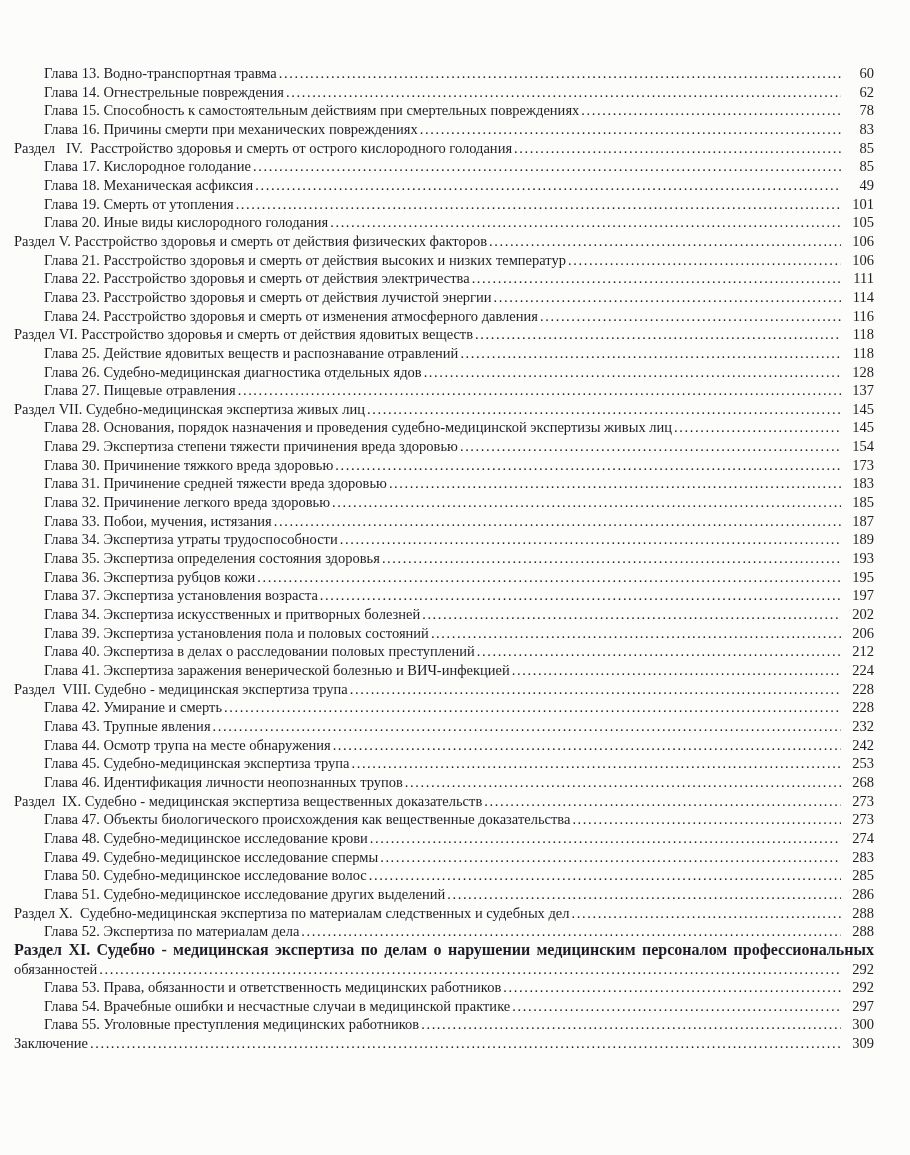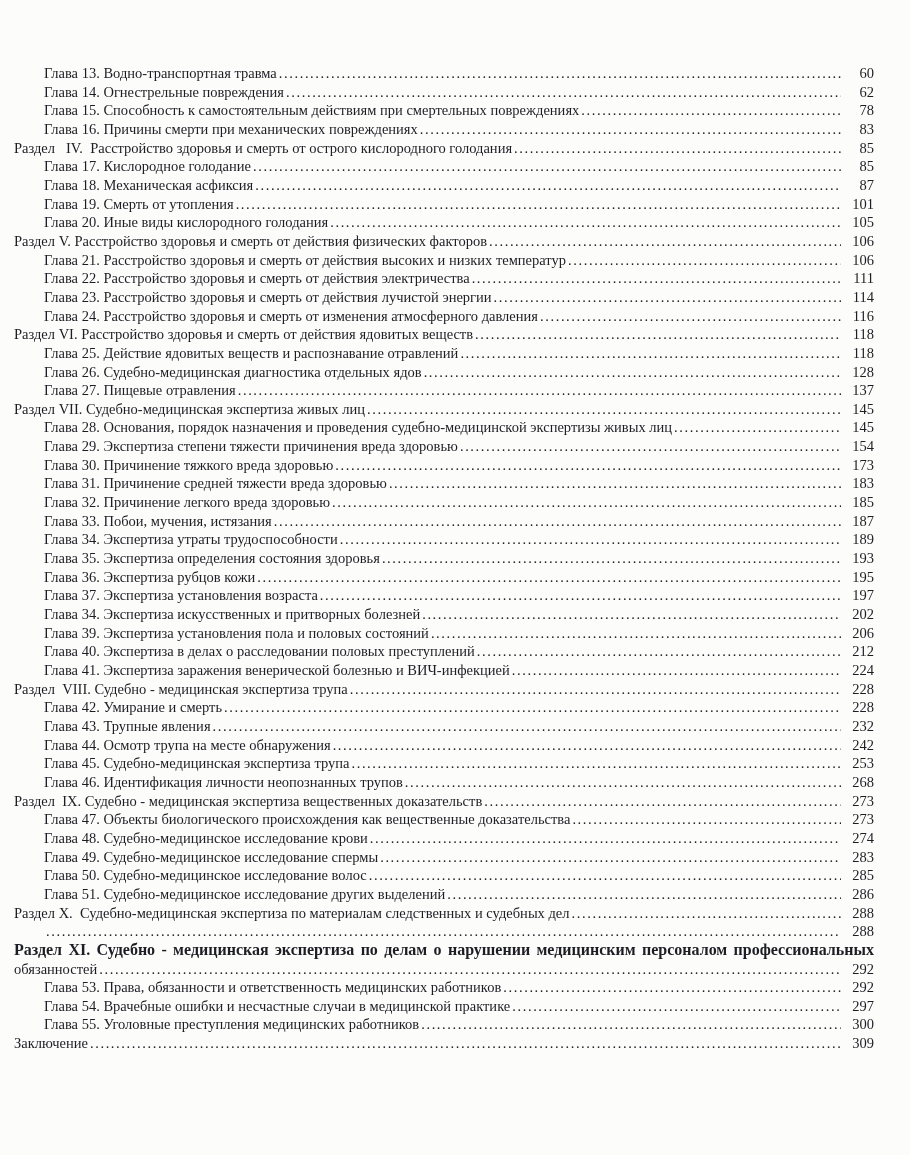--- a/index.html
+++ b/index.html
@@ -89,21 +89,21 @@
         <span class="pagenum">85</span>
       </div>
       <div class="row chapter">
         <span class="label">Глава 17. Кислородное голодание</span>
         <span class="dots"></span>
         <span class="pagenum">85</span>
       </div>
       <div class="row chapter">
         <span class="label">Глава 18. Механическая асфиксия</span>
         <span class="dots"></span>
-        <span class="pagenum">87</span>
+        <span class="pagenum">49</span>
       </div>
       <div class="row chapter">
         <span class="label">Глава 19. Смерть от утопления</span>
         <span class="dots"></span>
         <span class="pagenum">101</span>
       </div>
       <div class="row chapter">
         <span class="label">Глава 20. Иные виды кислородного голодания</span>
         <span class="dots"></span>
         <span class="pagenum">105</span>
@@ -287,20 +287,21 @@
         <span class="label">Глава 51. Судебно-медицинское исследование других выделений</span>
         <span class="dots"></span>
         <span class="pagenum">286</span>
       </div>
       <div class="row section">
         <span class="label">Раздел X.&nbsp; Судебно-медицинская экспертиза по материалам следственных и судебных дел</span>
         <span class="dots"></span>
         <span class="pagenum">288</span>
       </div>
       <div class="row chapter">
+        <span class="label">Глава 52. Экспертиза по материалам дела</span>
         <span class="dots"></span>
         <span class="pagenum">288</span>
       </div>
       <div class="wrap-first section">Раздел XI. Судебно - медицинская экспертиза по делам о нарушении медицинским персоналом профессиональных</div>
       <div class="row section">
         <span class="label">обязанностей</span>
         <span class="dots"></span>
         <span class="pagenum">292</span>
       </div>
       <div class="row chapter">

